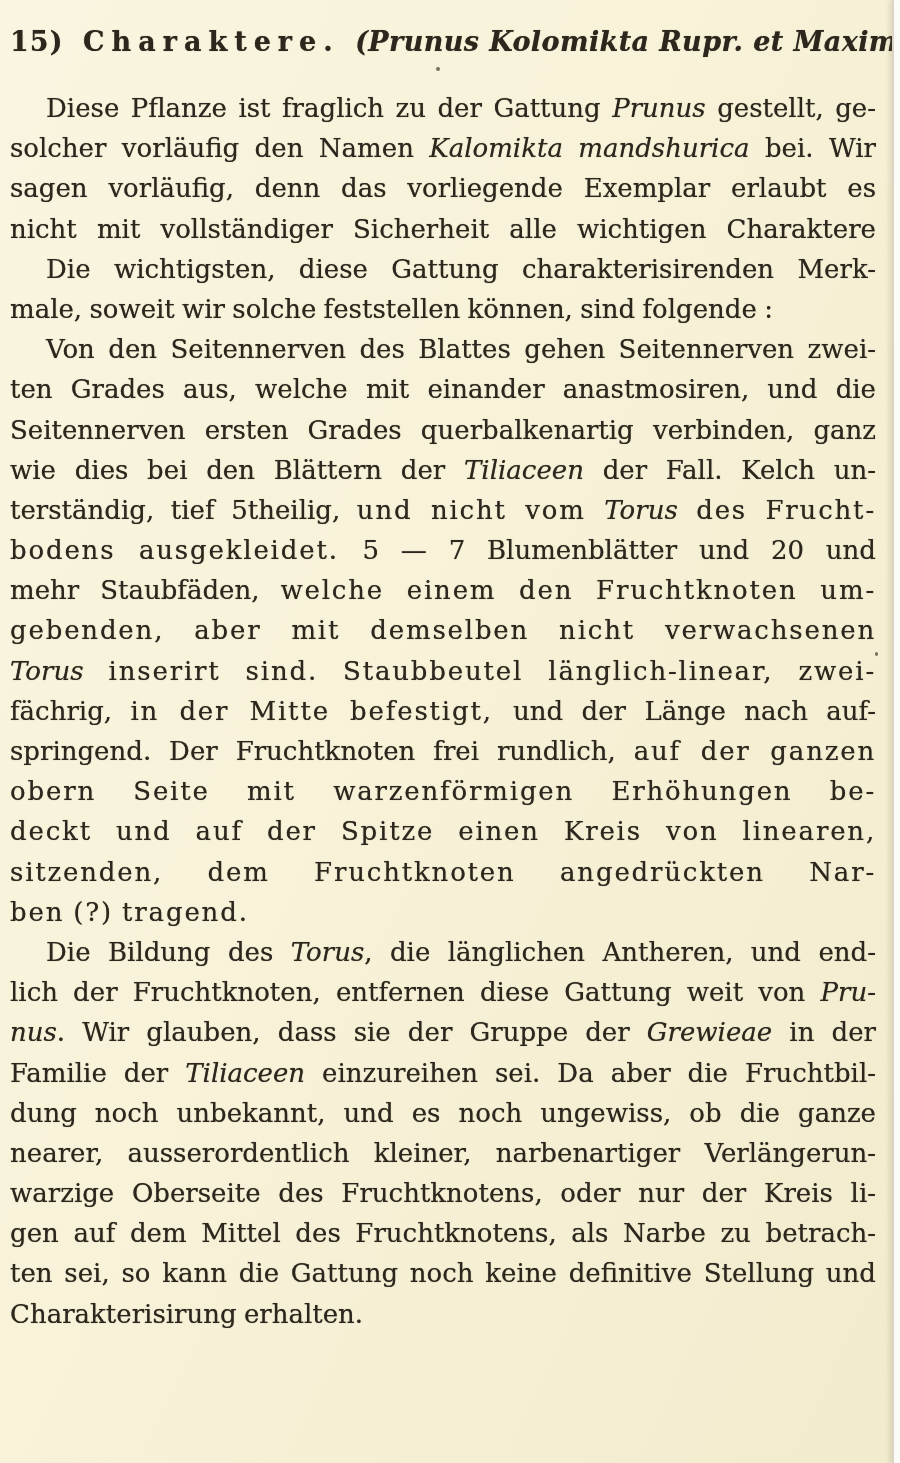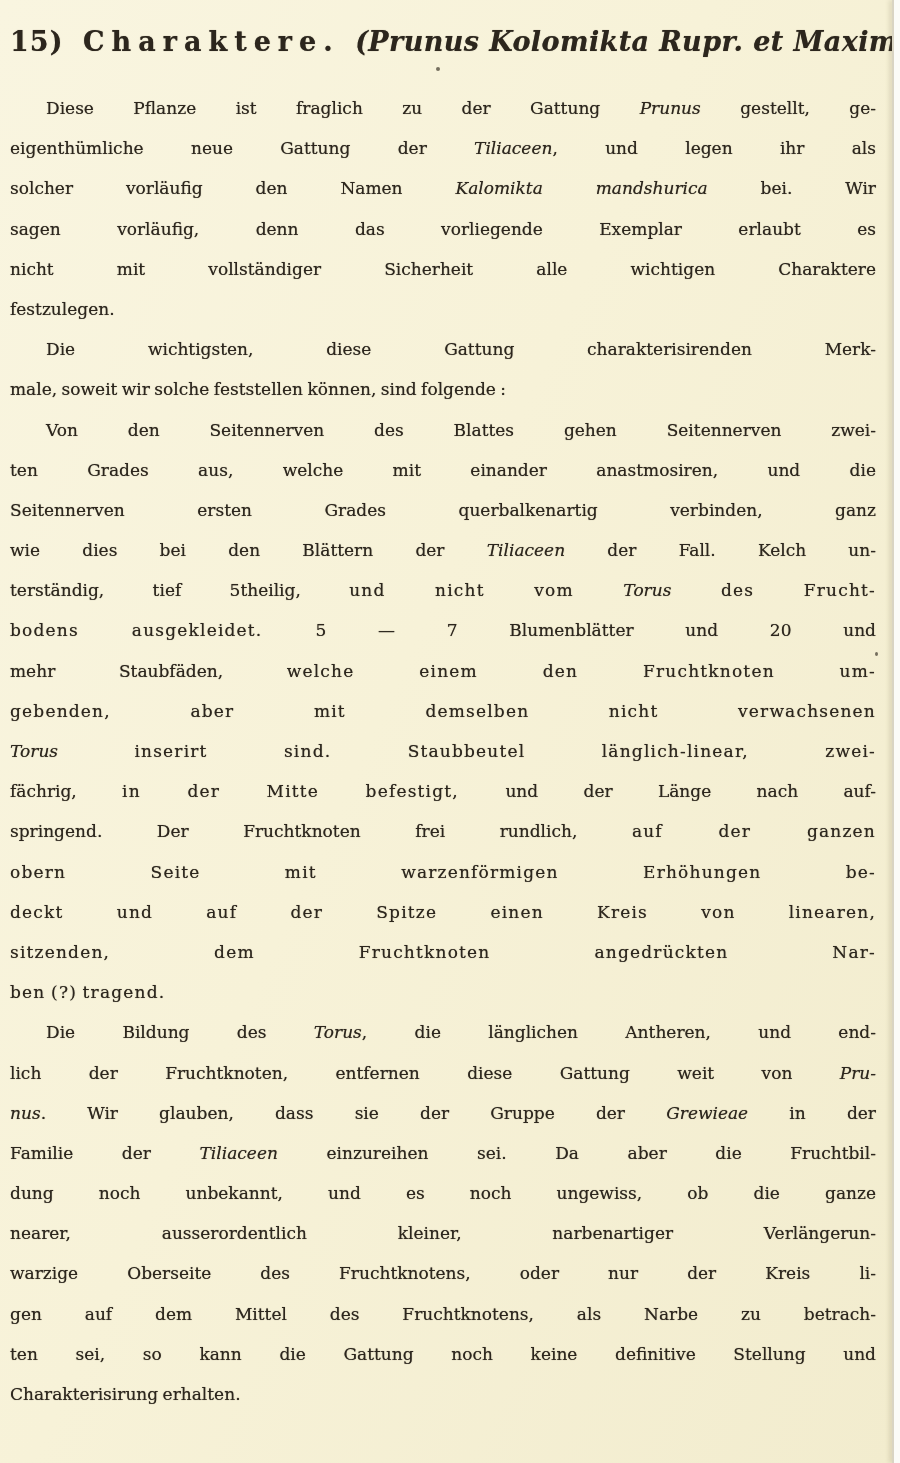--- a/index.html
+++ b/index.html
@@ -41,21 +41,21 @@
     line-height: 40px;
     height: 40px;
     margin-bottom: 26px;
     white-space: nowrap;
   }
   .h-num { letter-spacing: 0.04em; }
   .h-name { letter-spacing: 0.26em; margin-left: 10px; }
   .h-latin { font-style: italic; letter-spacing: 0.015em; margin-left: 6px; }
   .paragraph { margin: 0; }
   .line {
-    font-size: 17px;
+    font-size: 26px;
     line-height: 40.2px;
     height: 40.2px;
     text-align: justify;
     text-align-last: justify;
     word-spacing: -1px;
     overflow: visible;
     white-space: normal;
   }
   .line.last { text-align-last: left; }
   .line.indent { text-indent: 36px; }
@@ -74,25 +74,23 @@
 <div class="sheet">
   <div class="content">
     <div class="heading">
       <span class="h-num">15)</span>
       <span class="h-name">Charaktere.</span>
       <span class="h-latin">(Prunus Kolomikta Rupr. et Maxim.)</span>
     </div>
     <div id="text-body">
         <div class="paragraph">
           <div class="line indent"><span>Diese Pflanze ist fraglich zu der Gattung </span><span class="it">Prunus</span><span> gestellt, ge-</span></div>
-          <div class="line"><span>eigenthümliche neue Gattung der </span><span class="it">Tiliaceen</span><span>, und legen ihr als</span></div>
           <div class="line"><span>solcher vorläufig den Namen </span><span class="it">Kalomikta mandshurica</span><span> bei. Wir</span></div>
           <div class="line"><span>sagen vorläufig, denn das vorliegende Exemplar erlaubt es</span></div>
           <div class="line"><span>nicht mit vollständiger Sicherheit alle wichtigen Charaktere</span></div>
-          <div class="line last"><span>festzulegen.</span></div>
         </div>
         <div class="paragraph">
           <div class="line indent"><span>Die wichtigsten, diese Gattung charakterisirenden Merk-</span></div>
           <div class="line last"><span>male, soweit wir solche feststellen können, sind folgende :</span></div>
         </div>
         <div class="paragraph">
           <div class="line indent"><span>Von den Seitennerven des Blattes gehen Seitennerven zwei-</span></div>
           <div class="line"><span>ten Grades aus, welche mit einander anastmosiren, und die</span></div>
           <div class="line"><span>Seitennerven ersten Grades querbalkenartig verbinden, ganz</span></div>
           <div class="line"><span>wie dies bei den Blättern der </span><span class="it">Tiliaceen</span><span> der Fall. Kelch un-</span></div>

